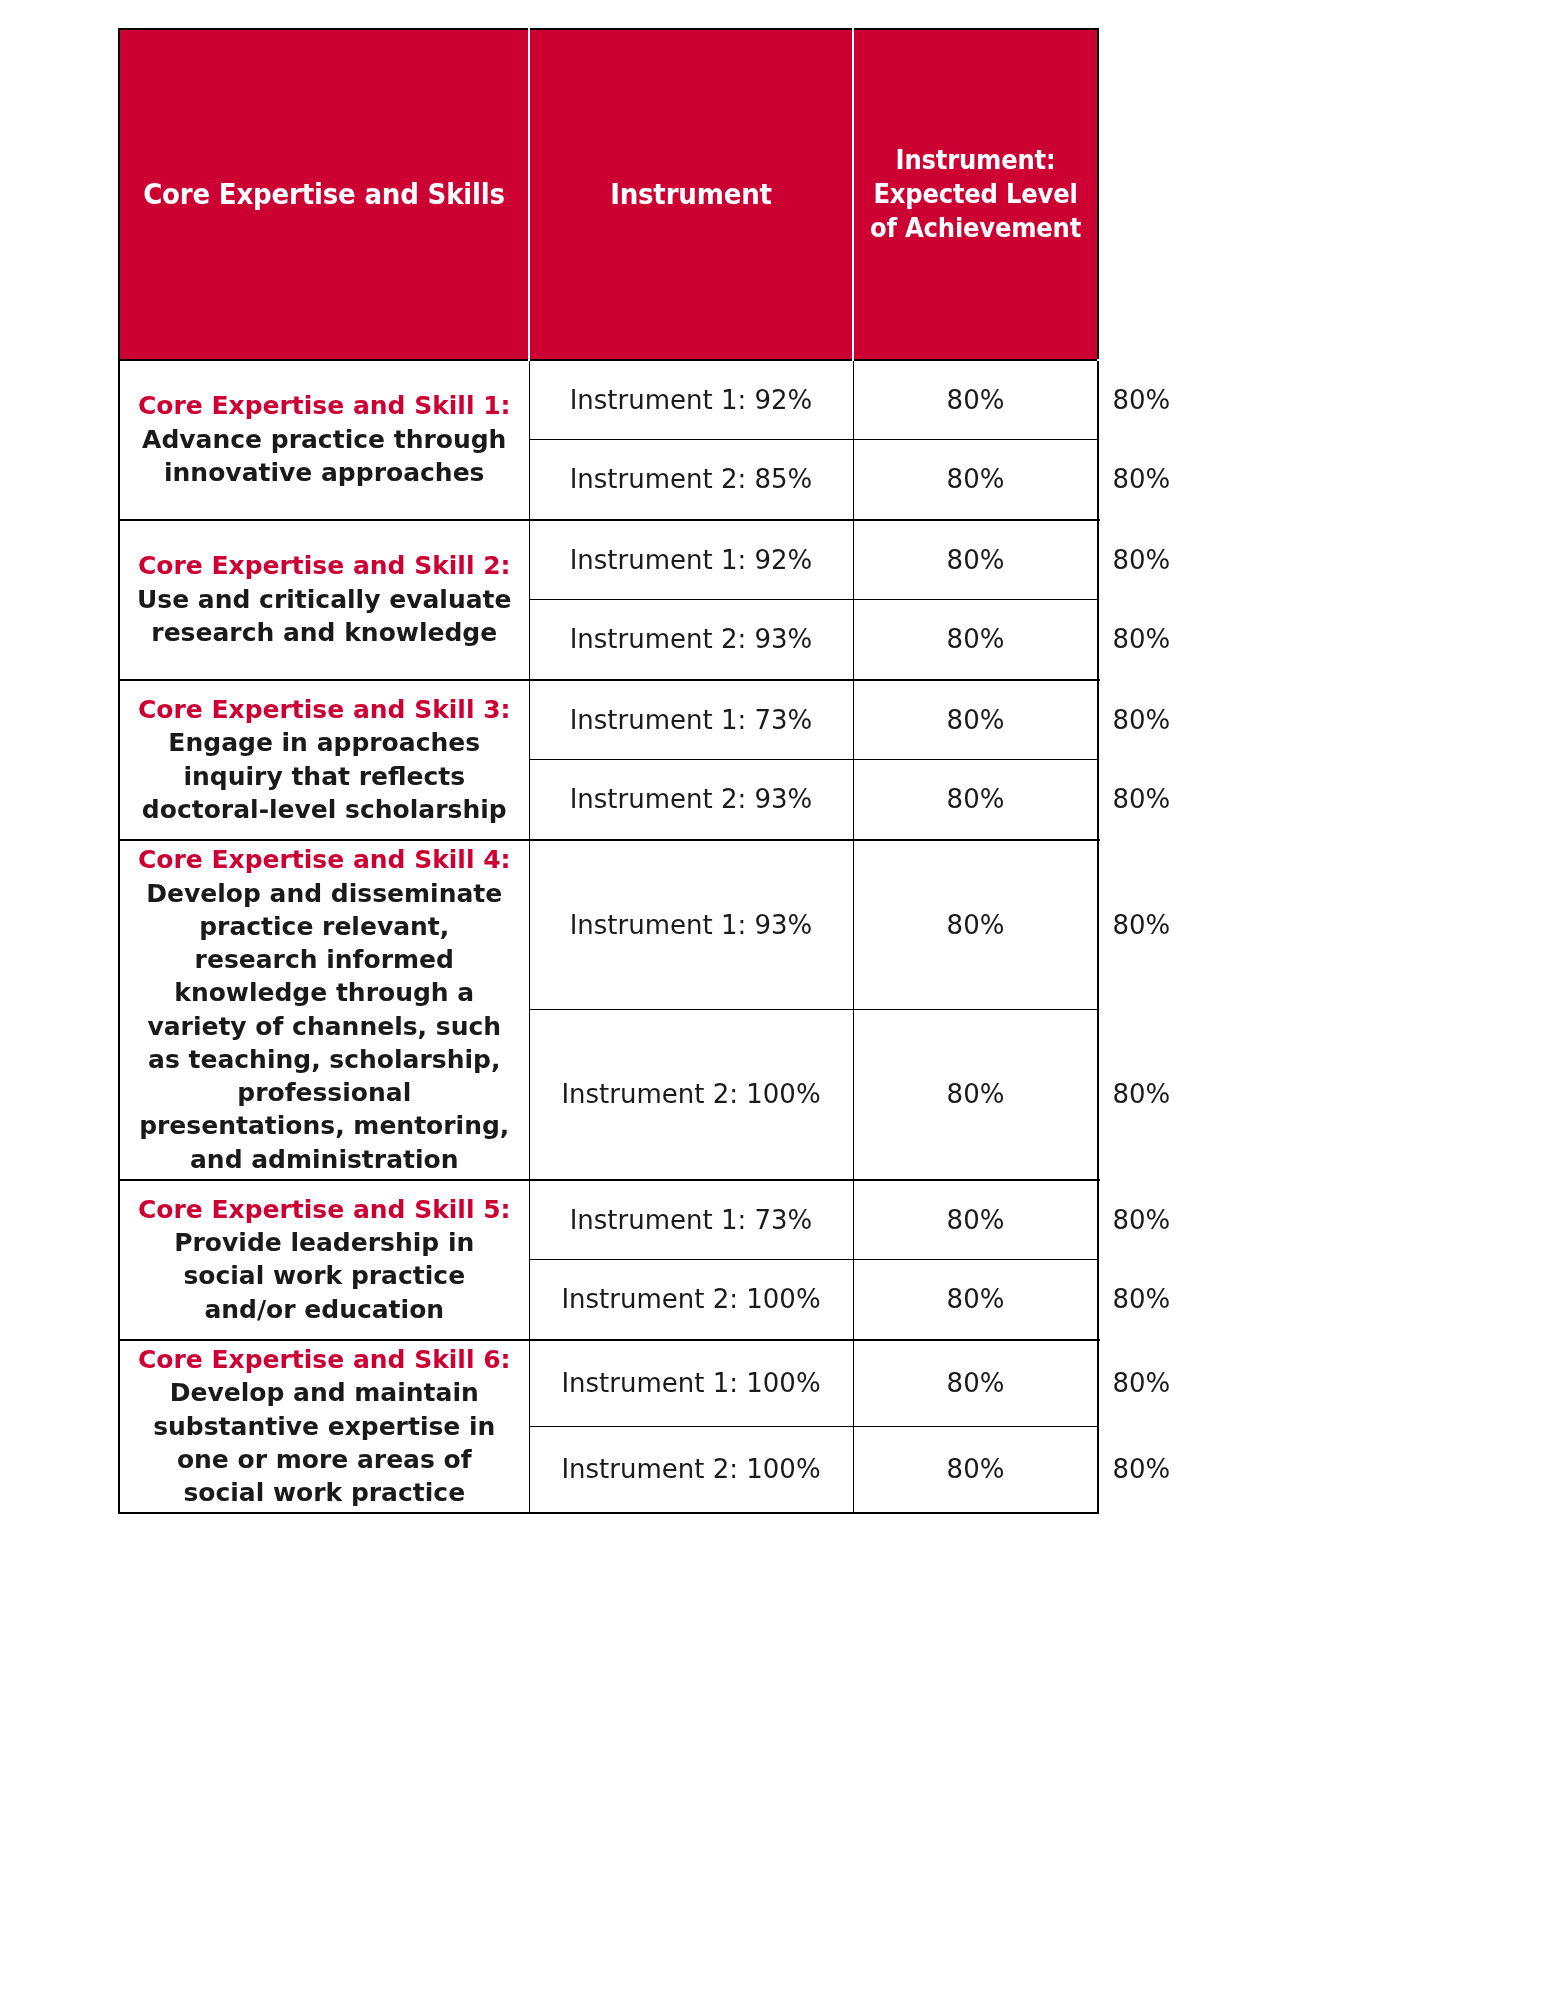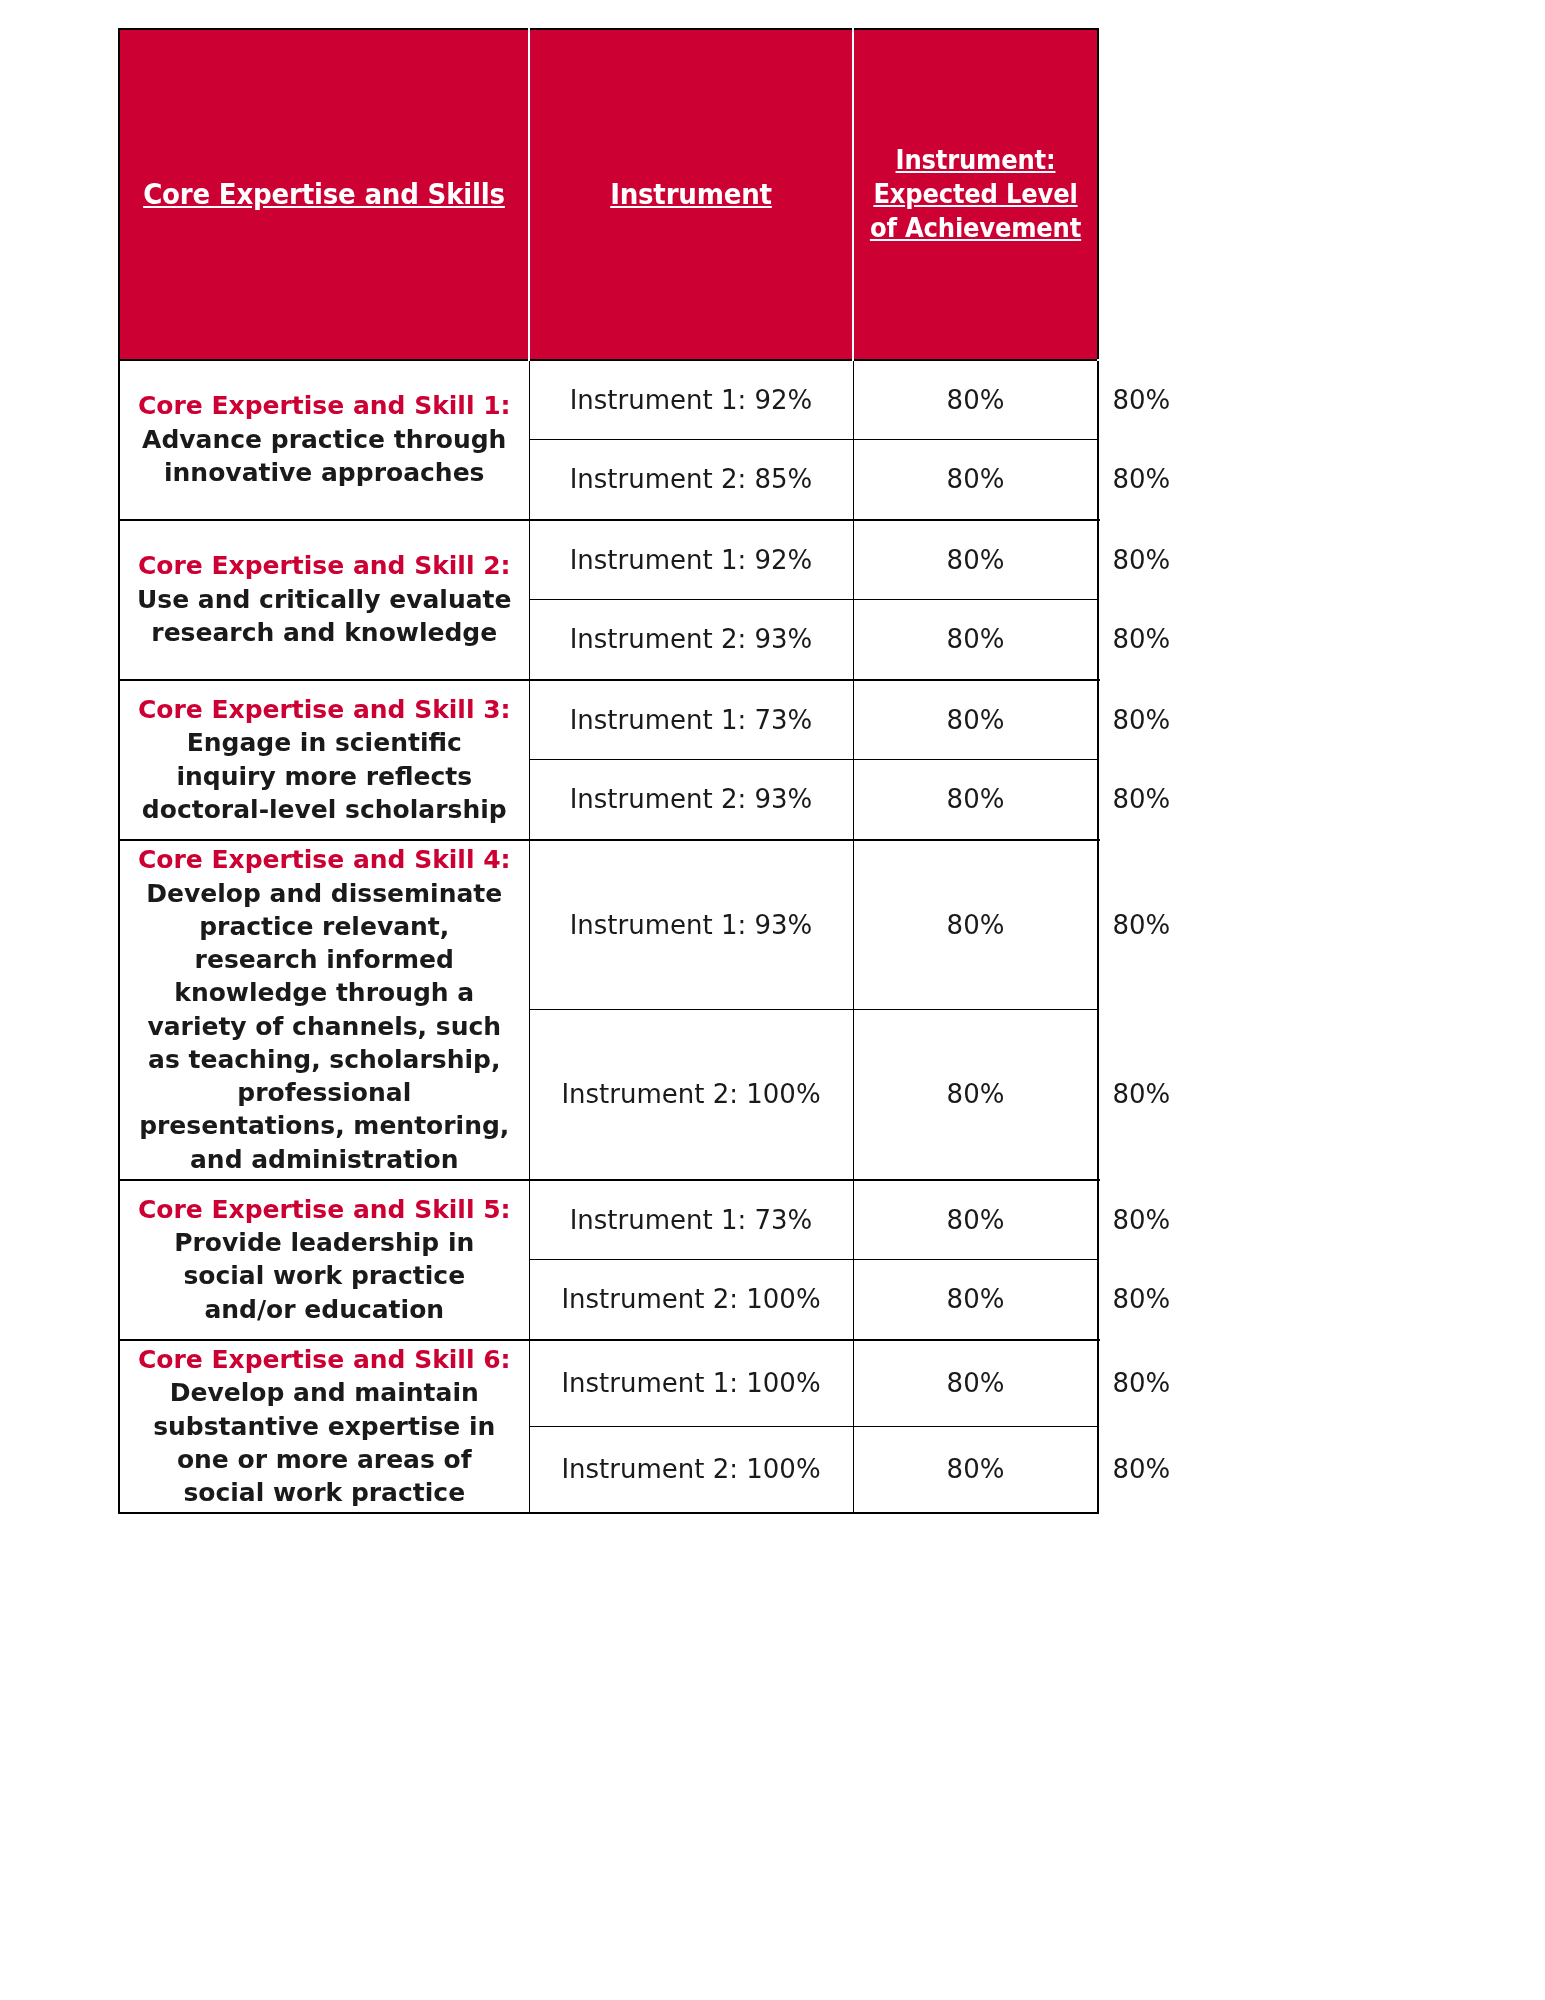--- a/index.html
+++ b/index.html
@@ -49,21 +49,20 @@
     font-size: 27px;
     line-height: 1.27;
     text-align: center;
     vertical-align: middle;
     padding: 10px 12px;
     border: 0;
     border-right: 2px solid #ffffff;
     letter-spacing: -0.2px;
     height: 272px;
     box-sizing: border-box;
-    text-decoration: underline;
   }
   thead tr th.last-head {
     border-right: 0;
   }
   thead tr th.h-wide {
     font-size: 29px;
   }
 
   
   tbody td {
@@ -154,21 +153,21 @@
             <td class="core-expected-cell">80%</td>
           </tr>
           <tr>
             <td class="instrument-cell">Instrument 2: 93%</td>
             <td class="expected-cell">80%</td>
             <td class="core-expected-cell">80%</td>
           </tr>
           <tr class="group-start">
             <td class="skill-cell" rowspan="2">
               <span class="skill-title">Core Expertise and Skill 3:</span>
-              <span class="skill-desc">Engage in scientific inquiry more reflects doctoral-level scholarship</span>
+              <span class="skill-desc">Engage in approaches inquiry that reflects doctoral-level scholarship</span>
             </td>
             <td class="instrument-cell">Instrument 1: 73%</td>
             <td class="expected-cell">80%</td>
             <td class="core-expected-cell">80%</td>
           </tr>
           <tr>
             <td class="instrument-cell">Instrument 2: 93%</td>
             <td class="expected-cell">80%</td>
             <td class="core-expected-cell">80%</td>
           </tr>

